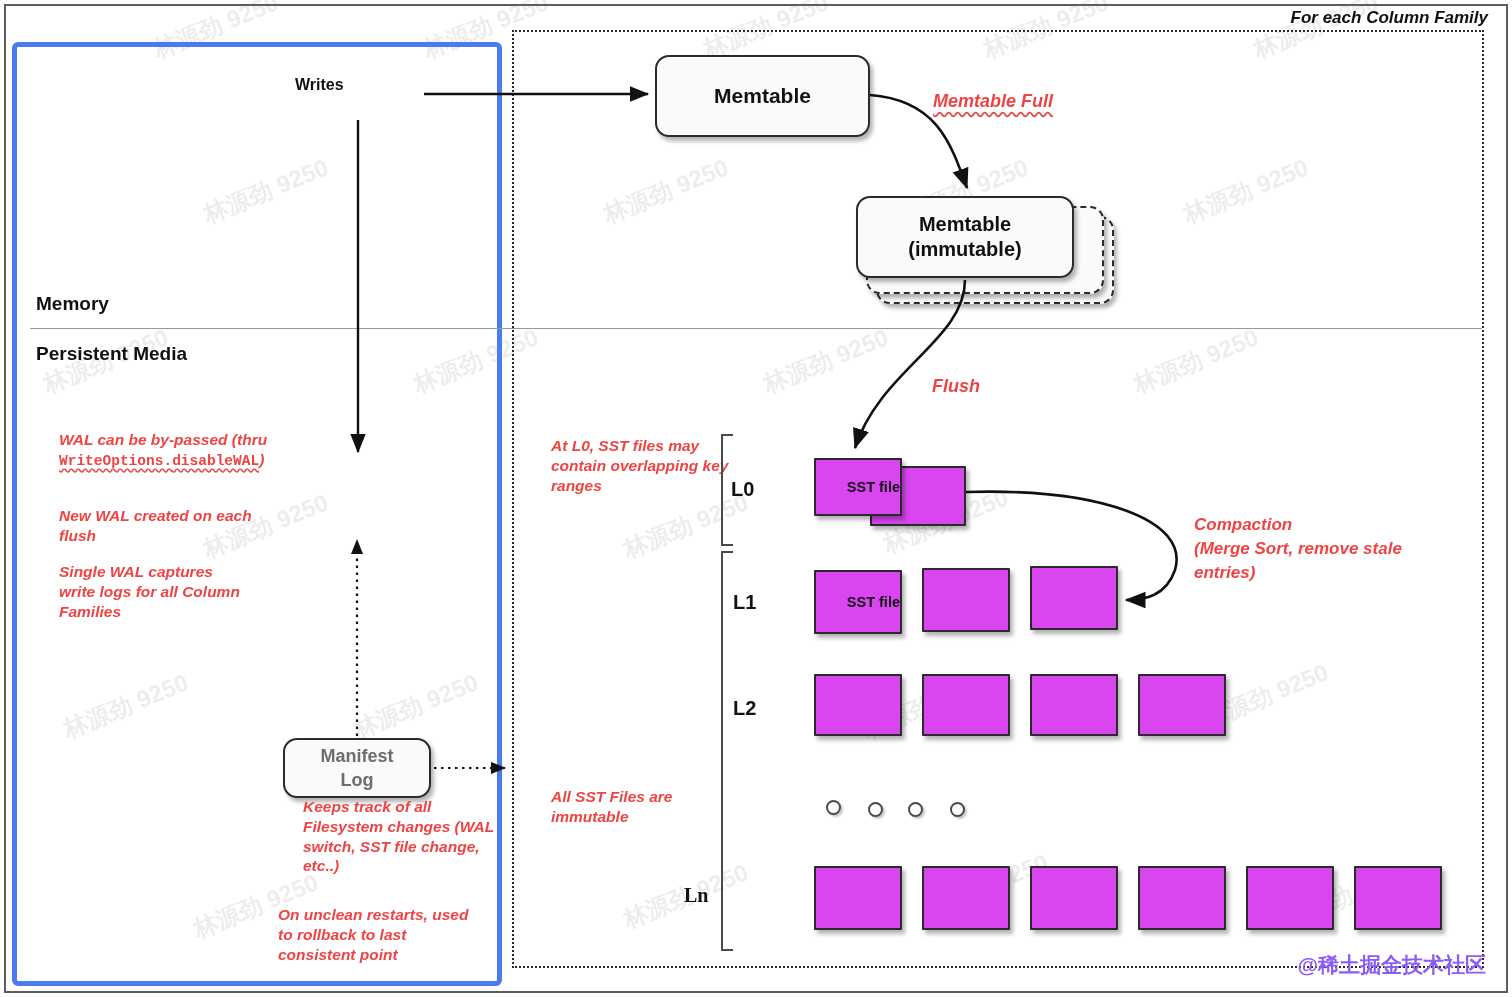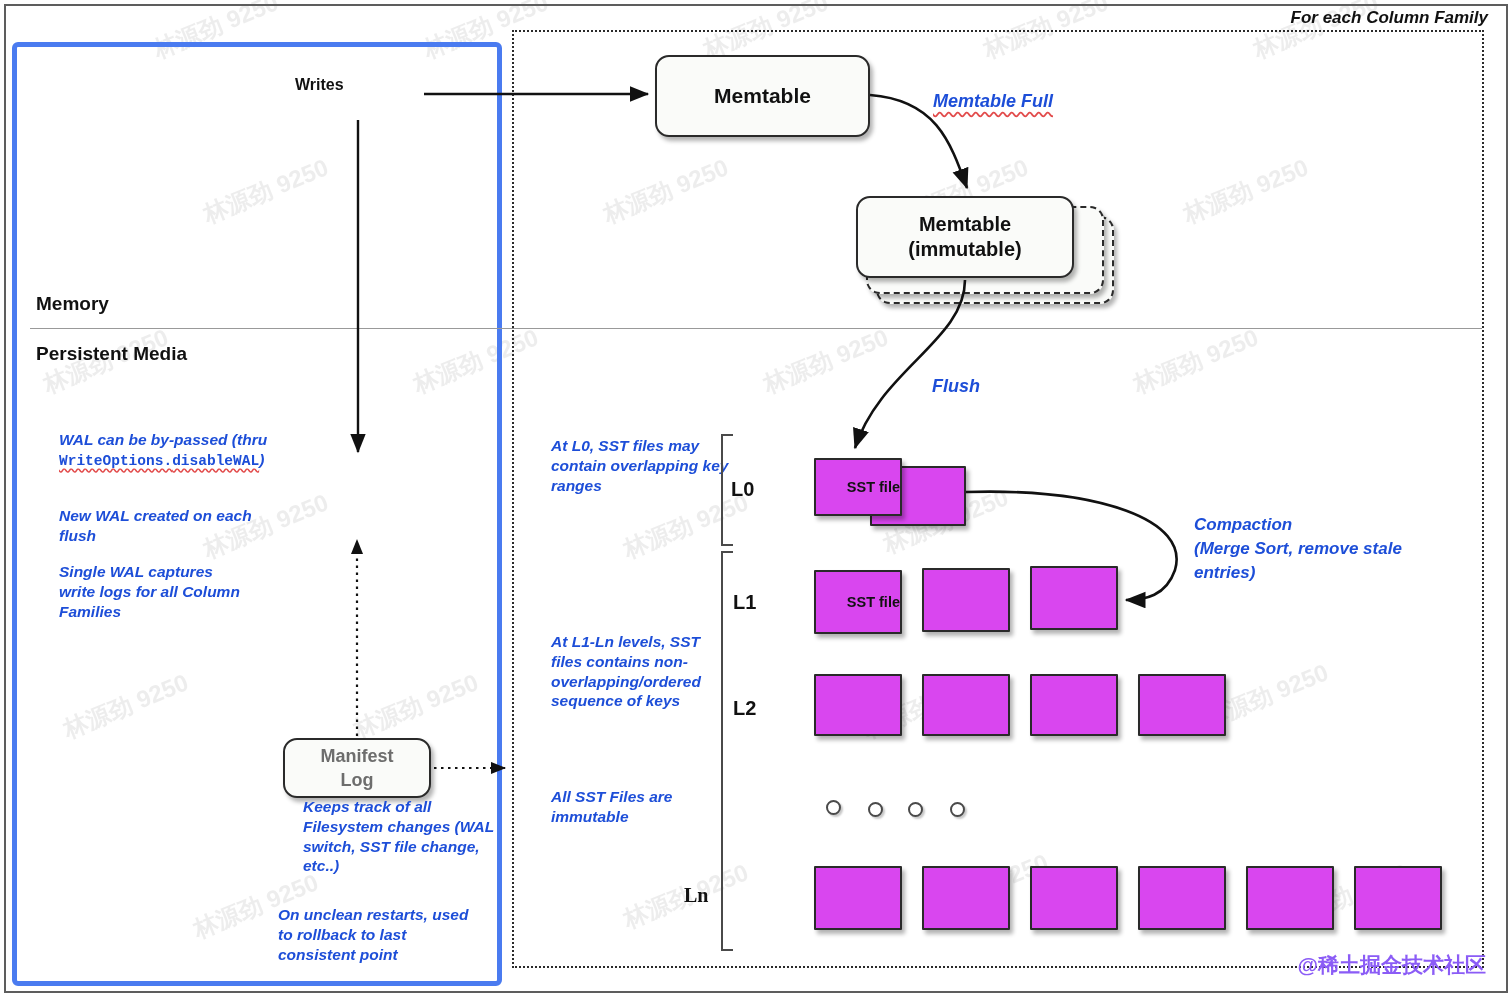--- a/index.html
+++ b/index.html
@@ -15,21 +15,21 @@
 
   
   .blue-box{position:absolute;left:12px;top:42px;width:490px;height:944px;border:5px solid #4a7bf0;border-radius:6px;box-sizing:border-box;background:transparent;}
 
   
   .media-divider{position:absolute;left:30px;top:328px;width:1452px;height:0;border-top:1.5px solid #999;}
   .lbl-memory{position:absolute;left:36px;top:293px;font-weight:700;font-size:19px;color:#111;}
   .lbl-persistent{position:absolute;left:36px;top:343px;font-weight:700;font-size:19px;color:#111;}
 
   
-  .note{position:absolute;font-style:italic;font-weight:600;font-size:15.5px;line-height:1.28;color:#1d4ed8;}
+  .note{position:absolute;font-style:italic;font-weight:600;font-size:15.5px;line-height:1.28;color:#ef4444;}
   .note .code{font-family:"Liberation Mono",monospace;font-style:normal;font-weight:700;font-size:14.5px;
                text-decoration:underline;text-decoration-style:wavy;text-decoration-color:#e24b4b;
                text-underline-offset:3px;}
 
   
   .node{position:absolute;background:#fafbf9;border:2.5px solid #2a2a2a;border-radius:14px;
         box-shadow:3px 4px 4px rgba(0,0,0,.30);display:flex;align-items:center;justify-content:center;
         text-align:center;font-weight:700;color:#111;box-sizing:border-box;}
   .node.ghost{border-style:dashed;border-width:2.5px;background:#fafbf9;}
   .node.manifest{border-color:#2a2a2a;color:#6d6d6d;font-weight:700;}
@@ -116,21 +116,20 @@
   <div class="note" style="left:59px;top:430px;width:215px;">
     <span>WAL can be by-passed (thru </span><span class="code">WriteOptions.</span><span class="code">disableWAL</span><span>)</span>
   </div>
   <div class="note" style="left:59px;top:506px;width:200px;">New WAL created on each flush</div>
   <div class="note" style="left:59px;top:562px;width:190px;">Single WAL captures write logs for all Column Families</div>
 
   <div class="note" style="left:278px;top:797px;width:205px;margin-left:25px;">Keeps track of all Filesystem changes (WAL switch, SST file change, etc..)</div>
   <div class="note" style="left:278px;top:905px;width:205px;">On unclean restarts, used to rollback to last consistent point</div>
 
   <div class="note" style="left:551px;top:436px;width:178px;">At L0, SST files may contain overlapping key ranges</div>
-  <div class="note" style="left:551px;top:632px;width:178px;">At L1-Ln levels, SST files contains non-overlapping/ordered sequence of keys</div>
   <div class="note" style="left:551px;top:787px;width:178px;">All SST Files are immutable</div>
 
   <div class="bold-label" style="left:731px;top:478px;">L0</div>
   <div class="bold-label" style="left:733px;top:591px;">L1</div>
   <div class="bold-label" style="left:733px;top:697px;">L2</div>
   <div class="bold-label" style="left:684px;top:884px;font-family:Liberation Serif, serif;">Ln</div>
 
   <div class="sst" style="left:870px;top:466px;width:96px;height:60px;"></div>
   <div class="sst" style="left:814px;top:458px;width:88px;height:58px;">
     <span>SST file</span>

